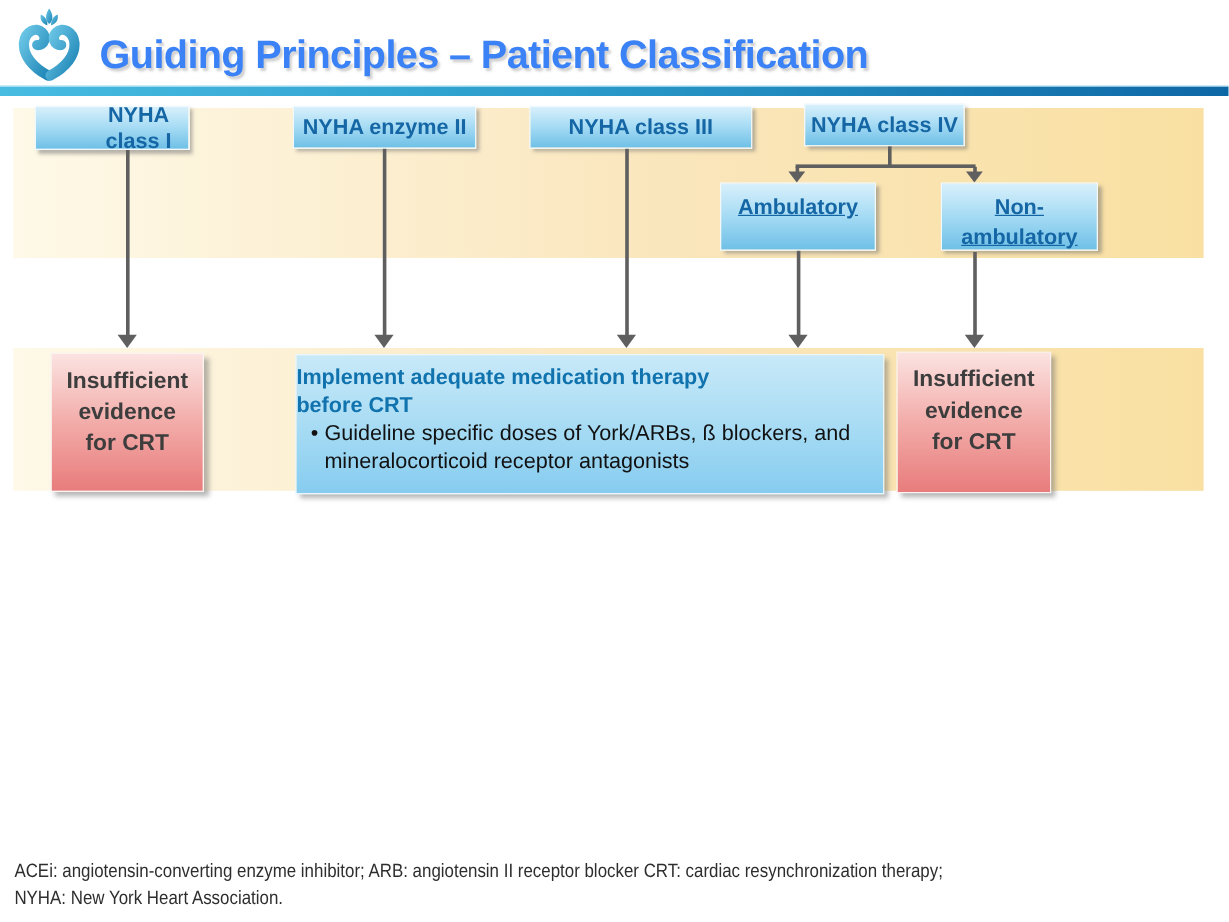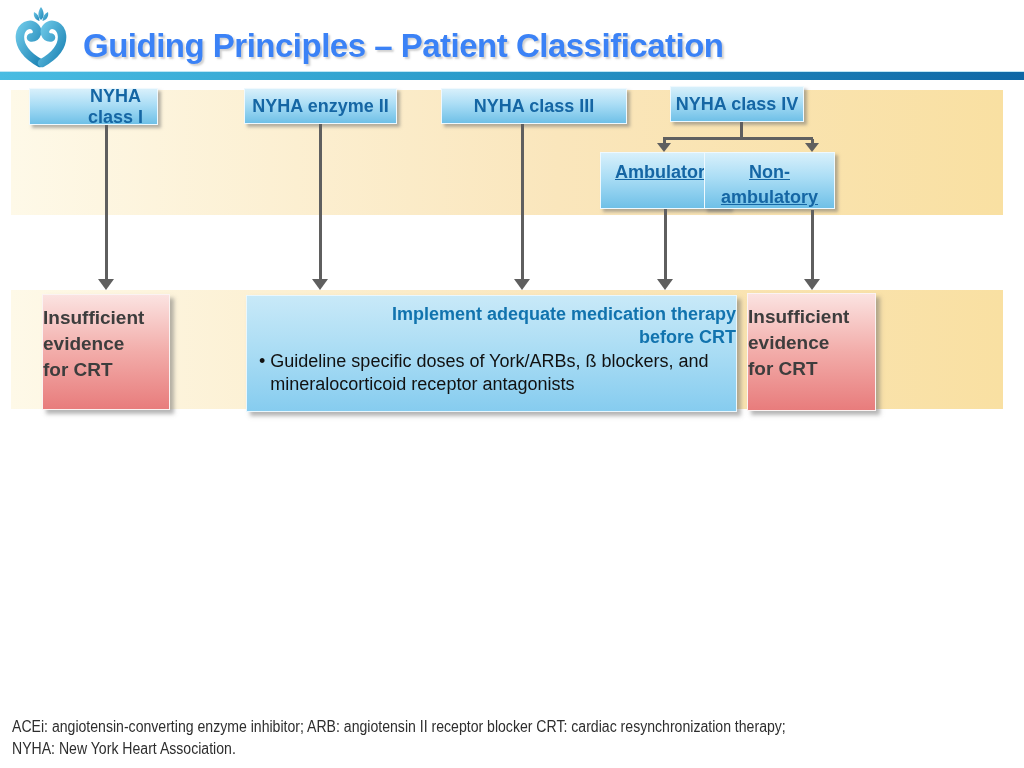--- a/index.html
+++ b/index.html
@@ -67,52 +67,53 @@
 
   .subbox {
     position: absolute;
     display: block;
     padding-top: 7px;
     line-height: 25px;
     white-space: pre-line;
     text-decoration: underline;
   }
   .sub-amb    { left: 600px; top: 152px; width: 130px; height: 57px; }
-  .sub-nonamb { left: 704px; top: 152px; width: 131px; height: 57px; }
+  .sub-nonamb { left: 784px; top: 152px; width: 131px; height: 57px; }
 
   
   .box-red {
     position: absolute;
     background: linear-gradient(180deg, #FBE3E1 0%, #F2ACA9 50%, #E87C7C 100%);
     border: 1px solid #FBF3F2;
     box-shadow: 4px 4px 4px rgba(110,110,110,0.5);
     color: #3D3D3D;
     font-weight: bold;
     font-size: 19px;
+    text-align: center;
     line-height: 26px;
     white-space: pre-line;
     padding-top: 10px;
   }
   .red-left  { left: 42px;  top: 294px; width: 128px; height: 116px; }
   .red-right { left: 747px; top: 293px; width: 129px; height: 118px; }
 
   .box-med {
     position: absolute;
     left: 246px; top: 295px;
     width: 491px; height: 117px;
     background: linear-gradient(180deg, #C8E9F8 0%, #A9DCF4 50%, #86CCEF 100%);
     border: 1px solid #EAF7FD;
     box-shadow: 4px 4px 4px rgba(110,110,110,0.5);
   }
   .med-title {
     color: #1173AE;
     font-weight: bold;
     font-size: 18px;
     line-height: 23px;
-    text-align: right;
+    text-align: left;
     white-space: pre-line;
     padding-top: 7px;
   }
   .med-bullet {
     display: flex;
     font-size: 18px;
     line-height: 23px;
     color: #111111;
     padding: 1px 8px 0 12px;
     text-align: left;

